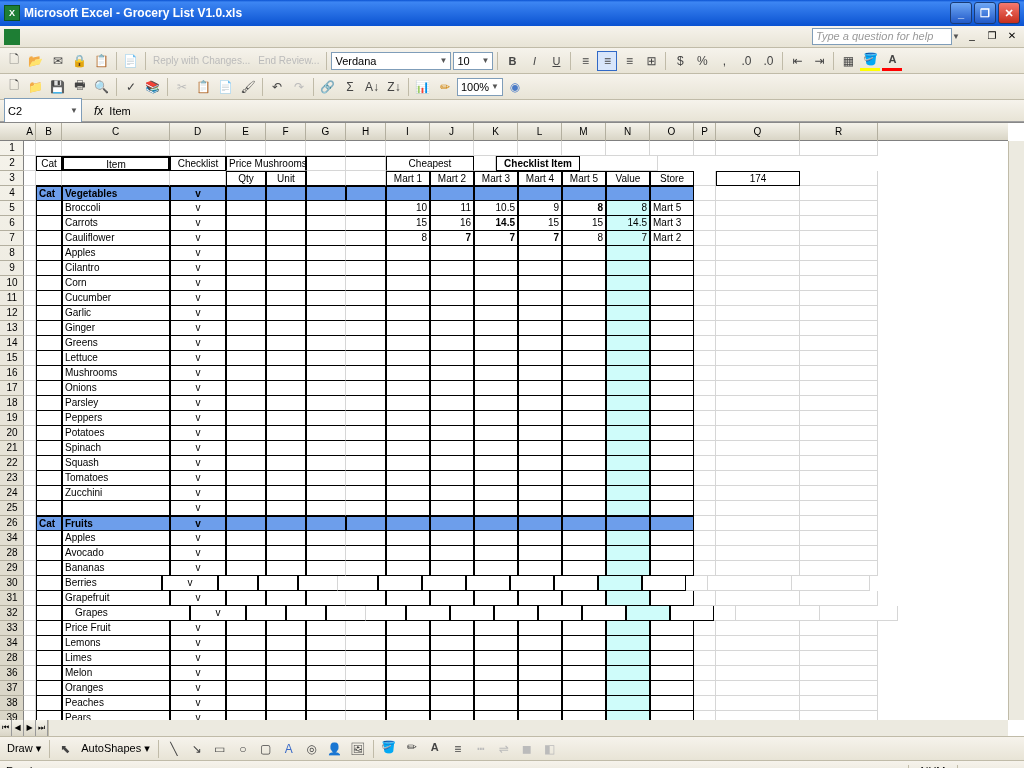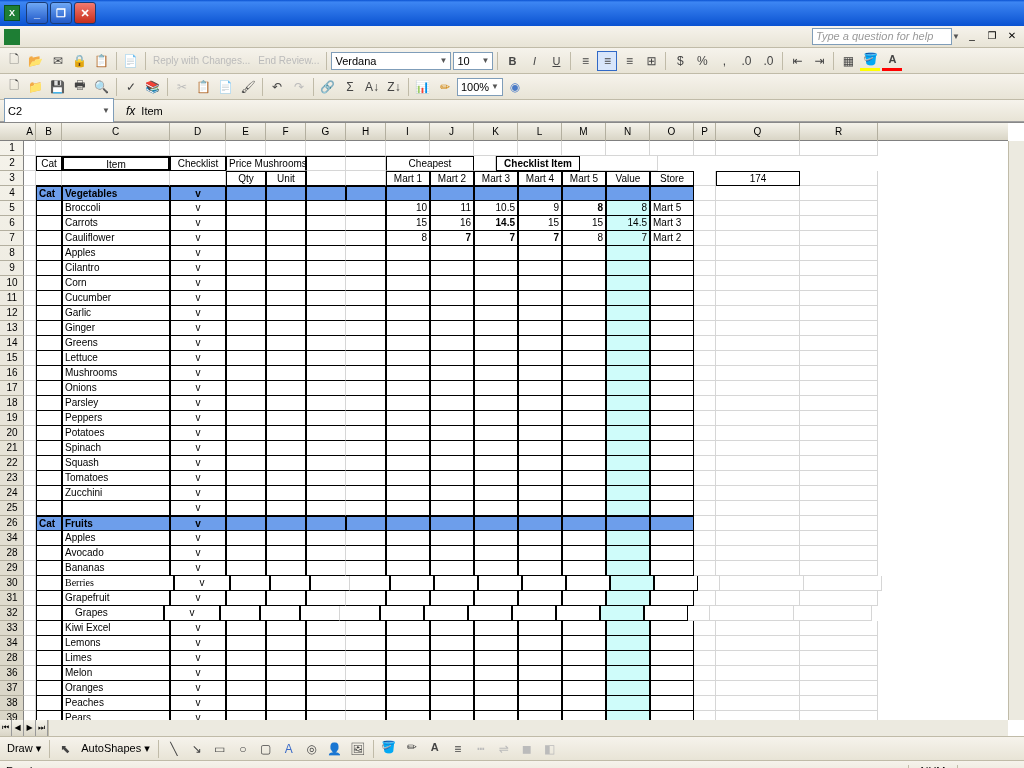--- a/index.html
+++ b/index.html
@@ -22,21 +22,21 @@
 .tbtn { width: 20px; height: 20px; display: flex; align-items: center; justify-content: center; font-size: 12px; color: #444; }
 .tbtn.dis { color: #bbb; }
 .tsep { width: 1px; height: 18px; background: #c0bba8; margin: 0 2px; }
 .fontsel { width: 120px; height: 18px; border: 1px solid #7f9db9; background: #fff; display: flex; align-items: center; padding: 0 3px; justify-content: space-between; }
 .sizesel { width: 40px; height: 18px; border: 1px solid #7f9db9; background: #fff; display: flex; align-items: center; padding: 0 3px; justify-content: space-between; }
 .tdrop { font-size: 8px; color: #555; }
 .revtxt { color: #bbb; font-size: 10px; padding: 0 3px; }
 .zoomsel { width: 46px; height: 18px; border: 1px solid #7f9db9; background: #fff; display: flex; align-items: center; padding: 0 3px; justify-content: space-between; }
 
 .fbar { height: 22px; background: linear-gradient(#f6f3ec,#e8e4d6); display: flex; align-items: center; padding: 0 4px; border-bottom: 1px solid #a0a0a0; }
-.namebox { width: 110px; height: 18px; border: 1px solid #7f9db9; background: #fff; display: flex; align-items: center; padding: 12px 3px; justify-content: space-between; margin-right: 6px; }
+.namebox { width: 78px; height: 18px; border: 1px solid #7f9db9; background: #fff; display: flex; align-items: center; padding: 12px 3px; justify-content: space-between; margin-right: 6px; }
 .fx { font-style: italic; font-size: 12px; margin: 0 6px; }
 .fval { flex: 1; }
 
 .grid-area { position: relative; height: 614px; background: #fff; overflow: hidden; border-top: 1px solid #888; }
 .colhdrs { position: absolute; top: 0; left: 0; right: 16px; height: 18px; background: linear-gradient(#f5f3eb,#d9d5c6); display: flex; border-bottom: 1px solid #808080; }
 .rowhdrs { position: absolute; top: 18px; left: 0; width: 24px; background: linear-gradient(#f5f3eb,#d9d5c6); border-right: 1px solid #808080; }
 .corner { position: absolute; top: 0; left: 0; width: 24px; height: 18px; background: linear-gradient(#f5f3eb,#d9d5c6); border-right: 1px solid #808080; border-bottom: 1px solid #808080; }
 .ch { height: 18px; border-right: 1px solid #b3af9f; text-align: center; line-height: 17px; font-size: 10px; }
 .rh { width: 24px; height: 15px; border-bottom: 1px solid #b3af9f; text-align: center; line-height: 14px; font-size: 10px; }
 .cells { position: absolute; top: 18px; left: 24px; right: 16px; bottom: 16px; }
@@ -67,20 +67,21 @@
 
 .statusbar { height: 20px; background: linear-gradient(#f6f3ec,#e8e4d6); border-top: 1px solid #c0bba8; display: flex; align-items: center; padding: 0 6px; }
 .statusbar .spacer { flex: 1; }
 .num { width: 50px; text-align: center; border-left: 1px solid #c0bba8; border-right: 1px solid #c0bba8; }
 </style>
 </head>
 <body>
 
 <div class="titlebar">
   <div class="ti">X</div>
+  <div class="titlebar-title">Microsoft Excel - Grocery List V1.0.xls</div>
   <div class="winbtn">_</div>
   <div class="winbtn">❐</div>
   <div class="winbtn close">✕</div>
 </div>
 
 <div class="menubar">
   <div class="mlogo"></div>
   <div class="helpbox">Type a question for help</div>
   <span class="tdrop">▼</span>
   <span class="wsmall">_</span>
@@ -814,21 +815,21 @@
         <div class="cell bl br bb rt" style="width: 44px;"></div>
         <div class="cell bl br bb rt cyan" style="width: 44px;"></div>
         <div class="cell bl br bb" style="width: 44px;"></div>
         <div class="cell" style="width: 22px;"></div>
         <div class="cell" style="width: 84px;"></div>
         <div class="cell" style="width: 78px;"></div>
       </div>
       <div class="row">
         <div class="cell" style="width: 12px;"></div>
         <div class="cell bl br bb" style="width: 26px;"></div>
-        <div class="cell bl br bb" style="width: 112px; font-family: Liberation Serif, serif;">Berries</div>
+        <div class="cell bl br bb" style="width: 100px;">Berries</div>
         <div class="cell bl br bb ctr" style="width: 56px;">v</div>
         <div class="cell bl br bb" style="width: 40px;"></div>
         <div class="cell bl br bb" style="width: 40px;"></div>
         <div class="cell bl bb" style="width: 40px;"></div>
         <div class="cell br bb" style="width: 40px;"></div>
         <div class="cell bl br bb rt" style="width: 44px;"></div>
         <div class="cell bl br bb rt" style="width: 44px;"></div>
         <div class="cell bl br bb rt" style="width: 44px;"></div>
         <div class="cell bl br bb rt" style="width: 44px;"></div>
         <div class="cell bl br bb rt" style="width: 44px;"></div>
@@ -854,41 +855,41 @@
         <div class="cell bl br bb rt" style="width: 44px;"></div>
         <div class="cell bl br bb rt cyan" style="width: 44px;"></div>
         <div class="cell bl br bb" style="width: 44px;"></div>
         <div class="cell" style="width: 22px;"></div>
         <div class="cell" style="width: 84px;"></div>
         <div class="cell" style="width: 78px;"></div>
       </div>
       <div class="row">
         <div class="cell" style="width: 12px;"></div>
         <div class="cell bl br bb" style="width: 26px;"></div>
-        <div class="cell bl br bb" style="width: 102px; padding-left: 12px;">Grapes</div>
-        <div class="cell bl br bb ctr" style="width: 56px;">v</div>
-        <div class="cell bl br bb" style="width: 40px;"></div>
-        <div class="cell bl br bb" style="width: 40px;"></div>
-        <div class="cell bl bb" style="width: 40px;"></div>
-        <div class="cell br bb" style="width: 40px;"></div>
-        <div class="cell bl br bb rt" style="width: 44px;"></div>
-        <div class="cell bl br bb rt" style="width: 44px;"></div>
-        <div class="cell bl br bb rt" style="width: 44px;"></div>
-        <div class="cell bl br bb rt" style="width: 44px;"></div>
-        <div class="cell bl br bb rt" style="width: 44px;"></div>
-        <div class="cell bl br bb rt cyan" style="width: 44px;"></div>
-        <div class="cell bl br bb" style="width: 44px;"></div>
-        <div class="cell" style="width: 22px;"></div>
-        <div class="cell" style="width: 84px;"></div>
-        <div class="cell" style="width: 78px;"></div>
-      </div>
-      <div class="row">
-        <div class="cell" style="width: 12px;"></div>
-        <div class="cell bl br bb" style="width: 26px;"></div>
-        <div class="cell bl br bb" style="width: 108px;">Kiwi Excel</div>
+        <div class="cell bl br bb" style="width: 128px; padding-left: 12px;">Grapes</div>
+        <div class="cell bl br bb ctr" style="width: 56px;">v</div>
+        <div class="cell bl br bb" style="width: 40px;"></div>
+        <div class="cell bl br bb" style="width: 40px;"></div>
+        <div class="cell bl bb" style="width: 40px;"></div>
+        <div class="cell br bb" style="width: 40px;"></div>
+        <div class="cell bl br bb rt" style="width: 44px;"></div>
+        <div class="cell bl br bb rt" style="width: 44px;"></div>
+        <div class="cell bl br bb rt" style="width: 44px;"></div>
+        <div class="cell bl br bb rt" style="width: 44px;"></div>
+        <div class="cell bl br bb rt" style="width: 44px;"></div>
+        <div class="cell bl br bb rt cyan" style="width: 44px;"></div>
+        <div class="cell bl br bb" style="width: 44px;"></div>
+        <div class="cell" style="width: 22px;"></div>
+        <div class="cell" style="width: 84px;"></div>
+        <div class="cell" style="width: 78px;"></div>
+      </div>
+      <div class="row">
+        <div class="cell" style="width: 12px;"></div>
+        <div class="cell bl br bb" style="width: 26px;"></div>
+        <div class="cell bl br bb" style="width: 108px;">Price Fruit</div>
         <div class="cell bl br bb ctr" style="width: 56px;">v</div>
         <div class="cell bl br bb" style="width: 40px;"></div>
         <div class="cell bl br bb" style="width: 40px;"></div>
         <div class="cell bl bb" style="width: 40px;"></div>
         <div class="cell br bb" style="width: 40px;"></div>
         <div class="cell bl br bb rt" style="width: 44px;"></div>
         <div class="cell bl br bb rt" style="width: 44px;"></div>
         <div class="cell bl br bb rt" style="width: 44px;"></div>
         <div class="cell bl br bb rt" style="width: 44px;"></div>
         <div class="cell bl br bb rt" style="width: 44px;"></div>

